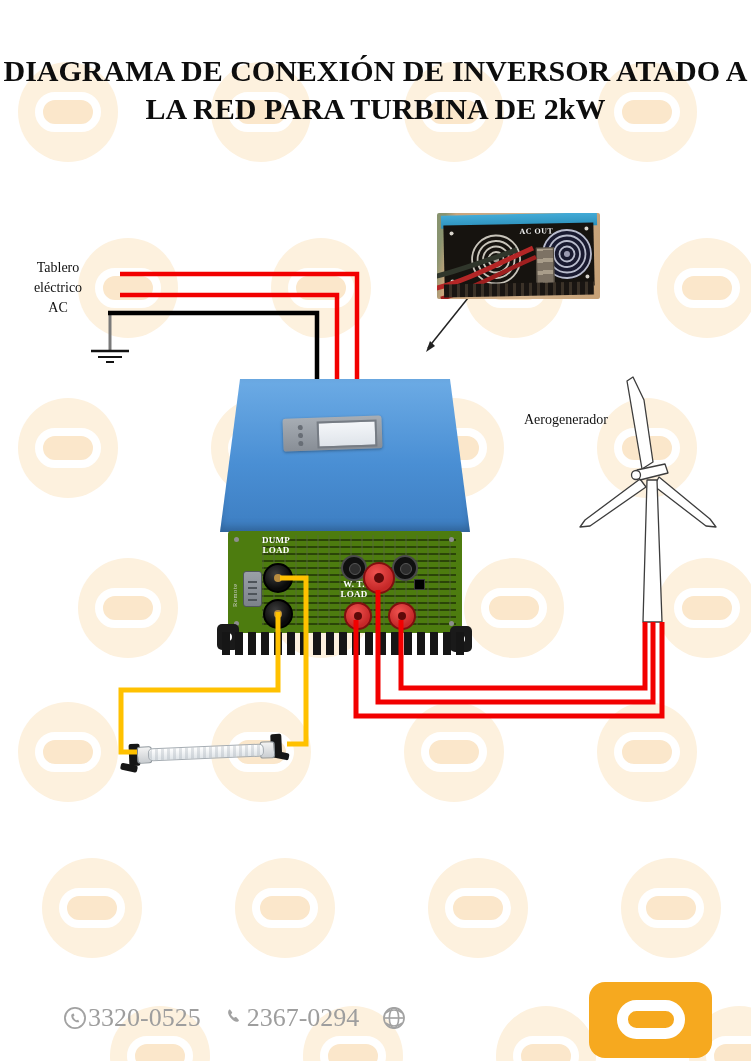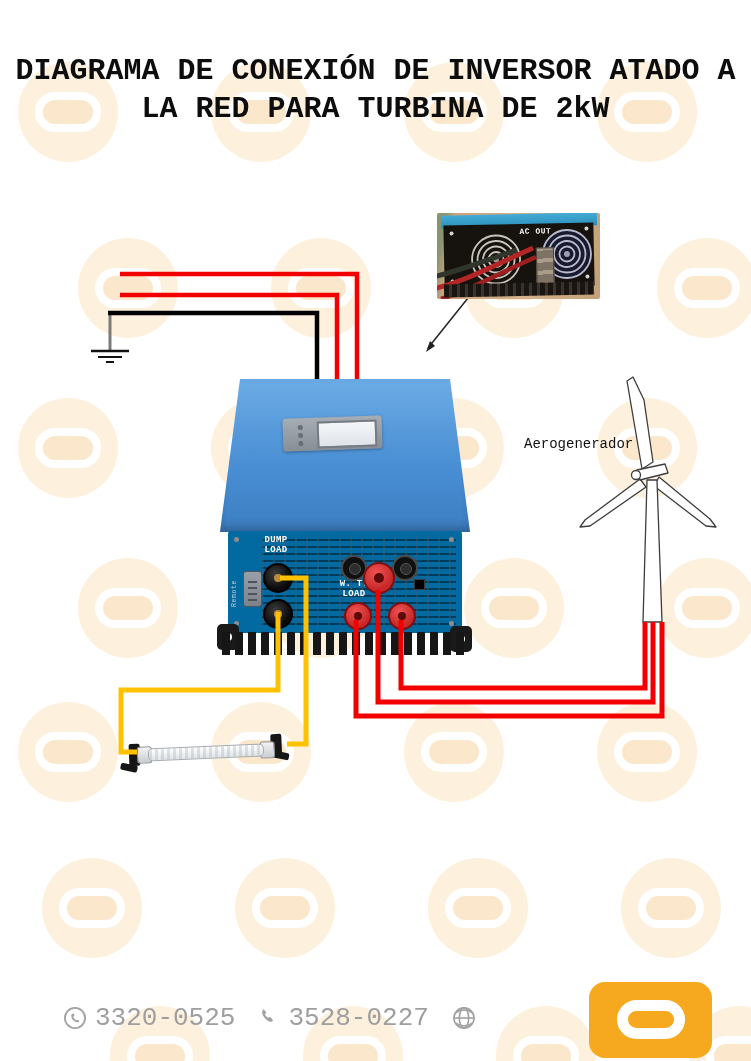--- a/index.html
+++ b/index.html
@@ -1,32 +1,32 @@
 <!DOCTYPE html>
 <html><head>
 <meta charset="utf-8">
 <style>
   html,body{margin:0;padding:0;background:#fff;}
   .page{position:relative;width:751px;height:1061px;overflow:hidden;background:#fff;
-        font-family:Liberation Mono, monospace;color:#111;}
+        font-family:Liberation Serif, serif;color:#111;}
   .abs{position:absolute;}
 
   
   #wm-layer{position:absolute;inset:0;z-index:1;}
   .wm{position:absolute;width:100px;height:100px;border-radius:50%;background:#fdf1de;
       display:flex;align-items:center;justify-content:center;}
   .wm-ring{width:50px;height:24px;border:8px solid #fff;border-radius:22px;background:#fbe7cb;}
 
   
   .title{left:0;right:0;top:52px;text-align:center;font-weight:700;font-size:30px;
          line-height:38px;letter-spacing:0px;color:#0d0d0d;z-index:3;}
 
   
   .lbl-ac{left:14px;top:258px;width:88px;text-align:center;font-size:14px;line-height:20px;z-index:3;}
-  .lbl-aero{left:524px;top:436px;font-size:14px;z-index:3;}
+  .lbl-aero{left:524px;top:412px;font-size:14px;z-index:3;}
   .lbl-res{left:126px;top:764px;width:160px;text-align:center;font-size:13.5px;line-height:19px;z-index:5;}
 
   
   .svg-back{left:0;top:0;z-index:2;}
   .svg-front{left:0;top:0;z-index:4;pointer-events:none;}
 
   
   .photo{left:437px;top:213px;width:163px;height:86px;z-index:3;border-radius:2px;overflow:hidden;}
   .ph-bg{position:absolute;inset:0;background:linear-gradient(100deg,#87936e 0%,#8a9470 5%,#c9a47c 11%,#d3b28c 58%,#c5a076 100%);}
   .ph-blue{position:absolute;left:4px;top:1px;width:156px;height:13px;transform:rotate(-1.2deg);
@@ -46,21 +46,21 @@
             background:linear-gradient(180deg,#6cabe5 0%,#4a8fd4 55%,#3d7ec2 100%);
             box-shadow:inset 0 -5px 8px rgba(0,0,0,.22);}
   .ctrl{position:absolute;left:63px;top:38px;width:99px;height:33px;border-radius:3px;
         transform:rotate(-2deg);background:linear-gradient(#a7adb4,#888e96);
         box-shadow:0 1px 3px rgba(0,0,0,.35);}
   .lcd{position:absolute;left:34px;top:4px;width:56px;height:23px;background:linear-gradient(#f4f6f9,#dfe4ea);
        border:2px solid #767c84;}
   .leds{position:absolute;left:15px;top:7px;width:5px;height:5px;border-radius:50%;background:#686e76;
         box-shadow:0 8px 0 #686e76,0 16px 0 #686e76;}
 
-  .inv-black{left:228px;top:531px;width:234px;height:102px;background:#0369a1;border-radius:3px;z-index:3;}
+  .inv-black{left:228px;top:531px;width:234px;height:102px;background:#4d7c0f;border-radius:3px;z-index:3;}
   .vents{position:absolute;inset:4px 6px 8px 34px;opacity:.55;
          background:repeating-linear-gradient(90deg,rgba(90,90,90,.45) 0 2px,transparent 2px 11px),
                     repeating-linear-gradient(0deg,rgba(0,0,0,.8) 0 2px,transparent 2px 7px);}
   .dump-lbl{position:absolute;left:28px;top:5px;width:40px;text-align:center;color:#fff;
             font-size:9px;font-weight:700;line-height:9.5px;letter-spacing:.3px;}
   .wt-lbl{position:absolute;left:104px;top:49px;width:44px;text-align:center;color:#fff;
           font-size:9px;font-weight:700;line-height:9.5px;letter-spacing:.3px;}
   .remote-lbl{position:absolute;left:3px;top:40px;height:36px;color:#cfcfcf;font-size:6.5px;
               writing-mode:vertical-rl;transform:rotate(180deg);letter-spacing:.6px;}
   .db9{position:absolute;left:15px;top:40px;width:17px;height:34px;background:linear-gradient(#9aa0a7,#7c828a);
@@ -91,21 +91,21 @@
   .foot{position:absolute;width:17px;height:7px;background:#161616;border-radius:2px;transform:rotate(14deg);}
   .cap{position:absolute;top:10px;width:13px;height:15px;background:linear-gradient(#f3f3f3,#c9cdd1);
        border:1px solid #8e969c;border-radius:3px;}
   .tube{position:absolute;left:36px;top:12px;width:114px;height:11px;border:1px solid #a6adb3;border-radius:5px;
         background:linear-gradient(180deg,#fff,#dfe4e8);}
   .tube::after{content:"";position:absolute;inset:0;border-radius:5px;
         background:repeating-linear-gradient(90deg,rgba(150,160,170,.28) 0 3px,transparent 3px 6px);}
 
   
   .footer{left:62px;top:1003px;display:flex;align-items:center;z-index:5;color:#9e9e9e;font-size:26px;}
-  .f-item{display:flex;align-items:center;gap:7px;margin-right:22px;}
+  .f-item{display:flex;align-items:center;margin-right:22px;}
   .f-item svg{display:block;}
   .logo{left:589px;top:982px;width:123px;height:76px;background:#f6a91f;border-radius:16px;z-index:5;
         display:flex;align-items:center;justify-content:center;}
   .logo-ring{width:46px;height:17px;border:11px solid #fff;border-radius:22px;background:#f6a91f;margin-top:-2px;}
 </style>
 </head>
 <body>
 
 <div class="page">
 
@@ -210,20 +210,25 @@
       <line x1="91" y1="351" x2="129" y2="351" stroke-width="2.5"></line>
       <line x1="98" y1="357" x2="122" y2="357" stroke-width="2"></line>
       <line x1="106" y1="362" x2="114" y2="362" stroke-width="2"></line>
     </g>
     <g>
       <line x1="468" y1="298" x2="428" y2="348" stroke="#222" stroke-width="1.5"></line>
       <polygon points="426,352 435,346 430,341" fill="#222"></polygon>
     </g>
   </svg>
 
+  <div class="abs lbl-ac">
+    <div>Tablero</div>
+    <div>eléctrico</div>
+    <div>AC</div>
+  </div>
 
   <div class="abs photo">
     <div class="ph-bg"></div>
     <div class="ph-blue"></div>
     <div class="ph-panel">
       <svg width="150" height="63">
         <g fill="none" stroke="#c8c4ba" stroke-width="1.8">
           <circle cx="52" cy="35" r="24"></circle>
             <circle cx="52" cy="35" r="18.5"></circle>
           <circle cx="52" cy="35" r="13"></circle>
@@ -354,21 +359,21 @@
       <svg width="26" height="26" viewBox="0 0 24 24">
         <circle cx="12" cy="12" r="9.3" fill="none" stroke="#a2a2a2" stroke-width="1.7"></circle>
         <path d="M8.6,8.9 c-.4,2.5 1.1,5 3.4,6.3 1.5,.8 2.9,1 3.9,.6 l-.9,-2.1 -1.7,.4 c-1.4,-.7 -2.4,-1.9 -2.9,-3.3 l1.2,-1.3 -1.1,-1.9 z" fill="#a2a2a2"></path>
       </svg>
       <span>3320-0525</span>
     </div>
     <div class="f-item">
       <svg width="24" height="24" viewBox="0 0 24 24">
         <path d="M6.2,3.6 C4.6,5.1 4.5,8 7.6,11.8 c3,3.7 5.9,4.7 7.8,3.4 a1,1 0 0 0 .2,-1.4 l-1.9,-2.4 a1,1 0 0 0 -1.2,-.3 l-1.5,.6 c-1.3,-.7 -2.4,-1.9 -3,-3.2 l1,-1.4 a1,1 0 0 0 -.1,-1.2 L7.2,3.7 a.85,.85 0 0 0 -1,-.1 z" fill="#a2a2a2"></path>
       </svg>
-      <span>3528-0227</span>
+      <span>2367-0294</span>
     </div>
     <div class="f-item">
       <svg width="26" height="26" viewBox="0 0 24 24" fill="none" stroke="#a2a2a2" stroke-width="1.5">
         <circle cx="12" cy="12" r="9.3"></circle>
         <ellipse cx="12" cy="12" rx="4.3" ry="9.3"></ellipse>
         <line x1="2.7" y1="12" x2="21.3" y2="12"></line>
         <path d="M4,7.4 a13,13 0 0 1 16,0 M4,16.6 a13,13 0 0 0 16,0"></path>
       </svg>
     </div>
   </div>

